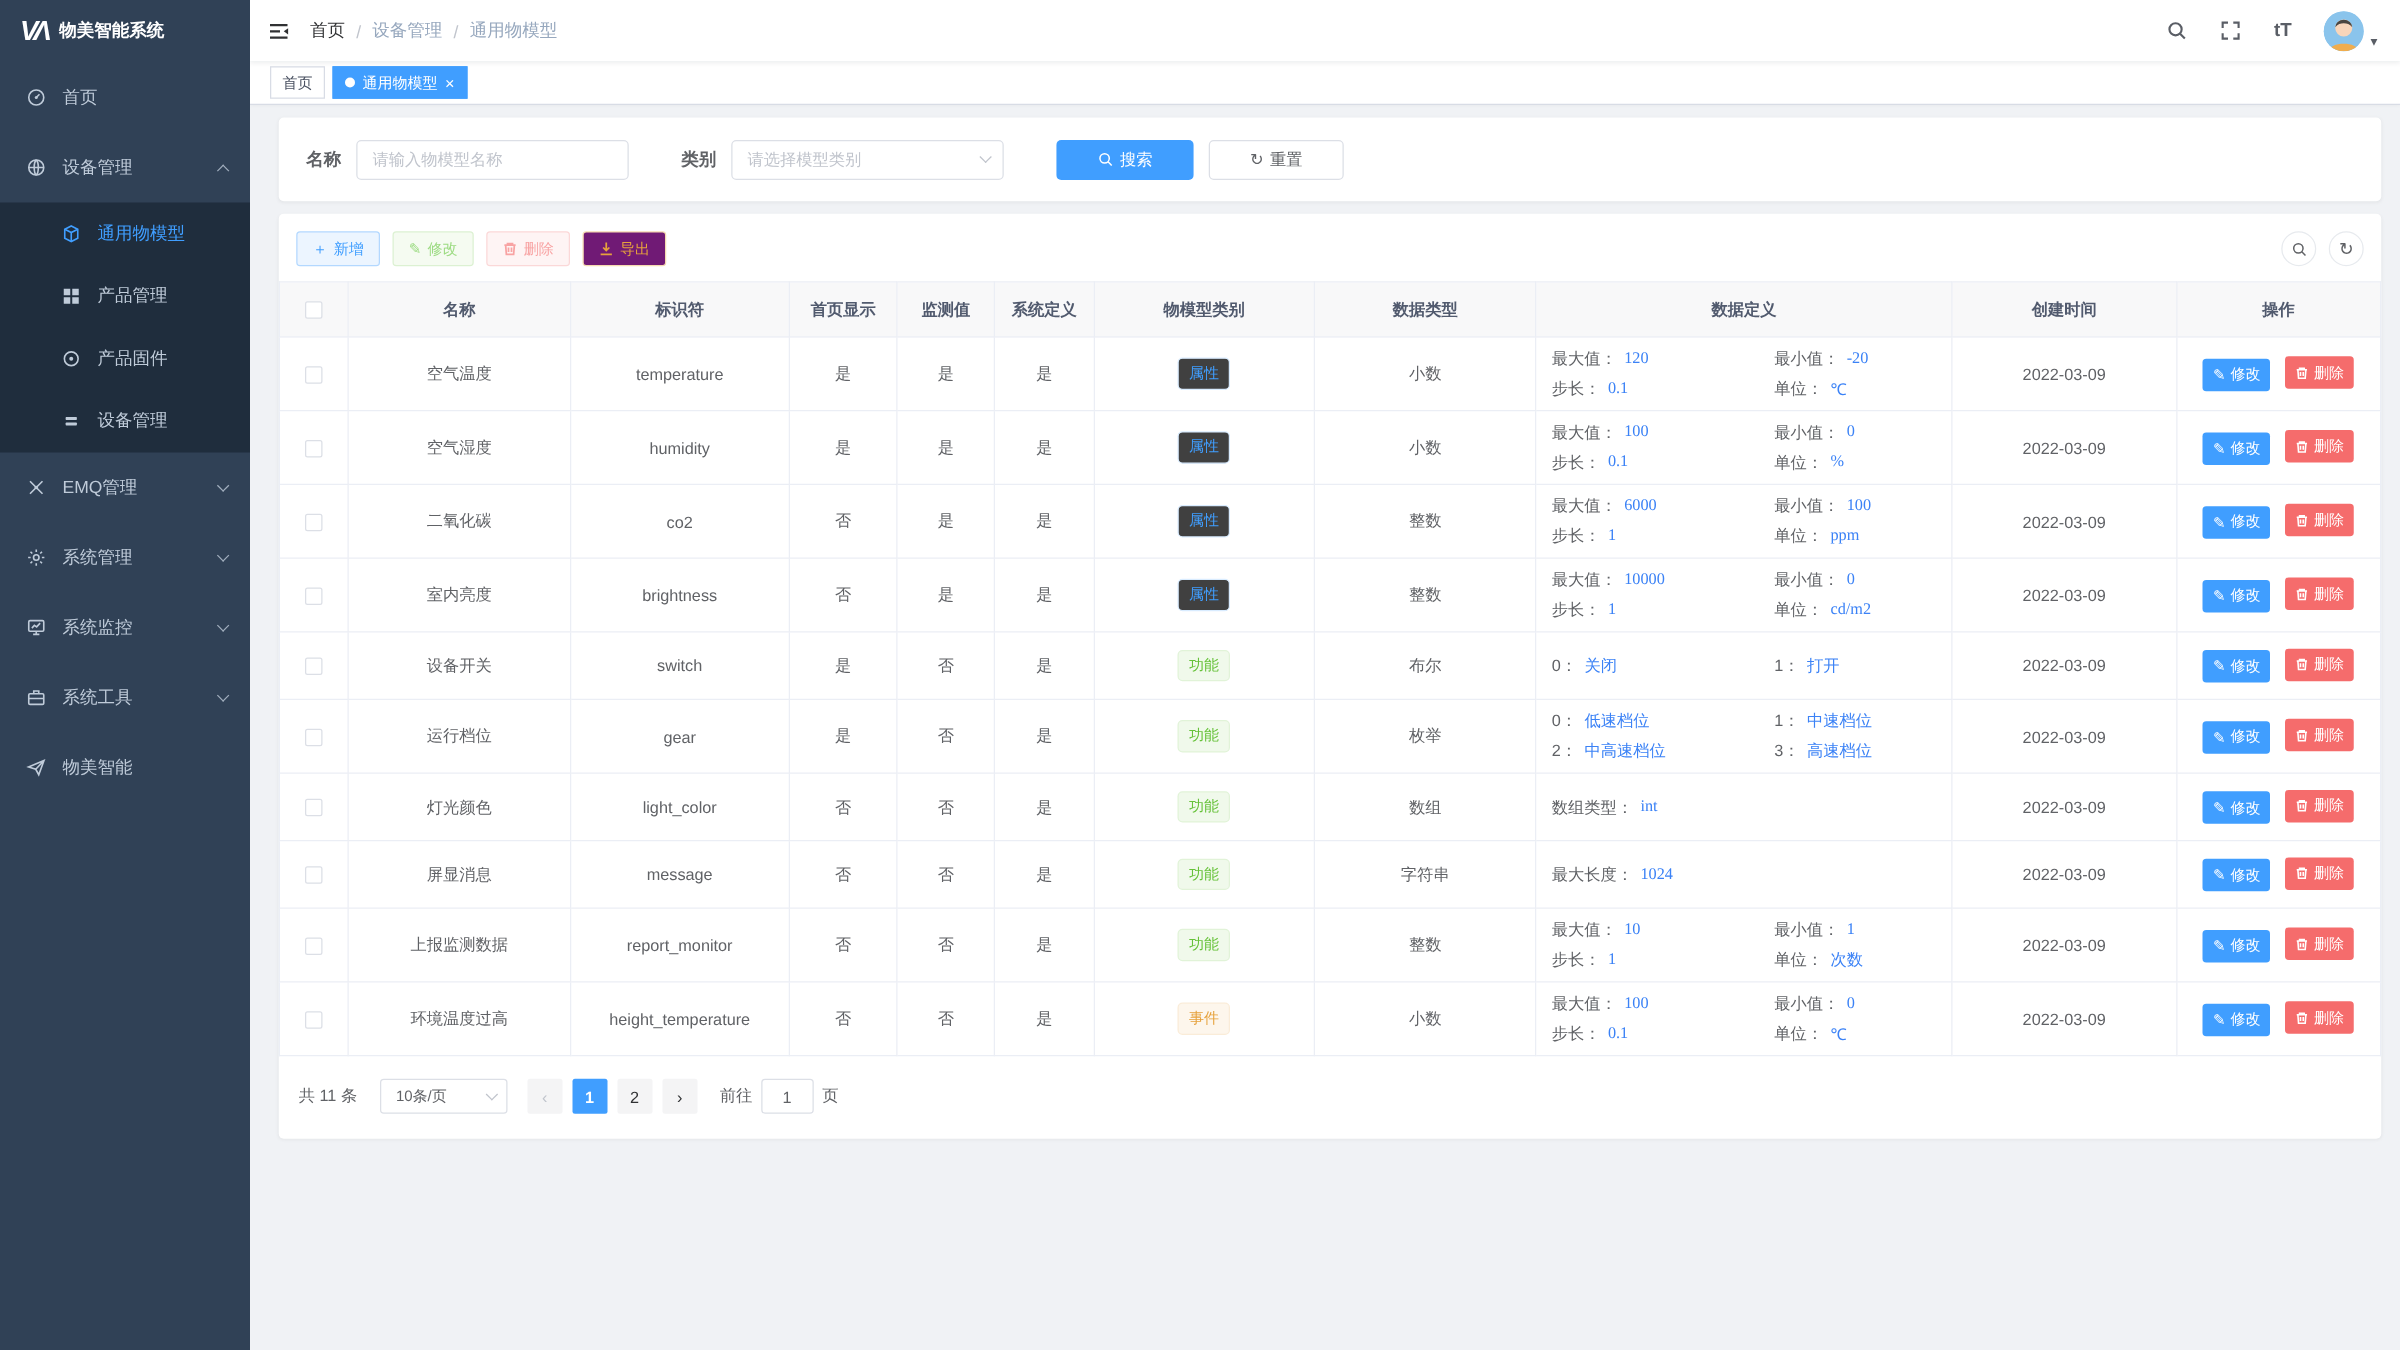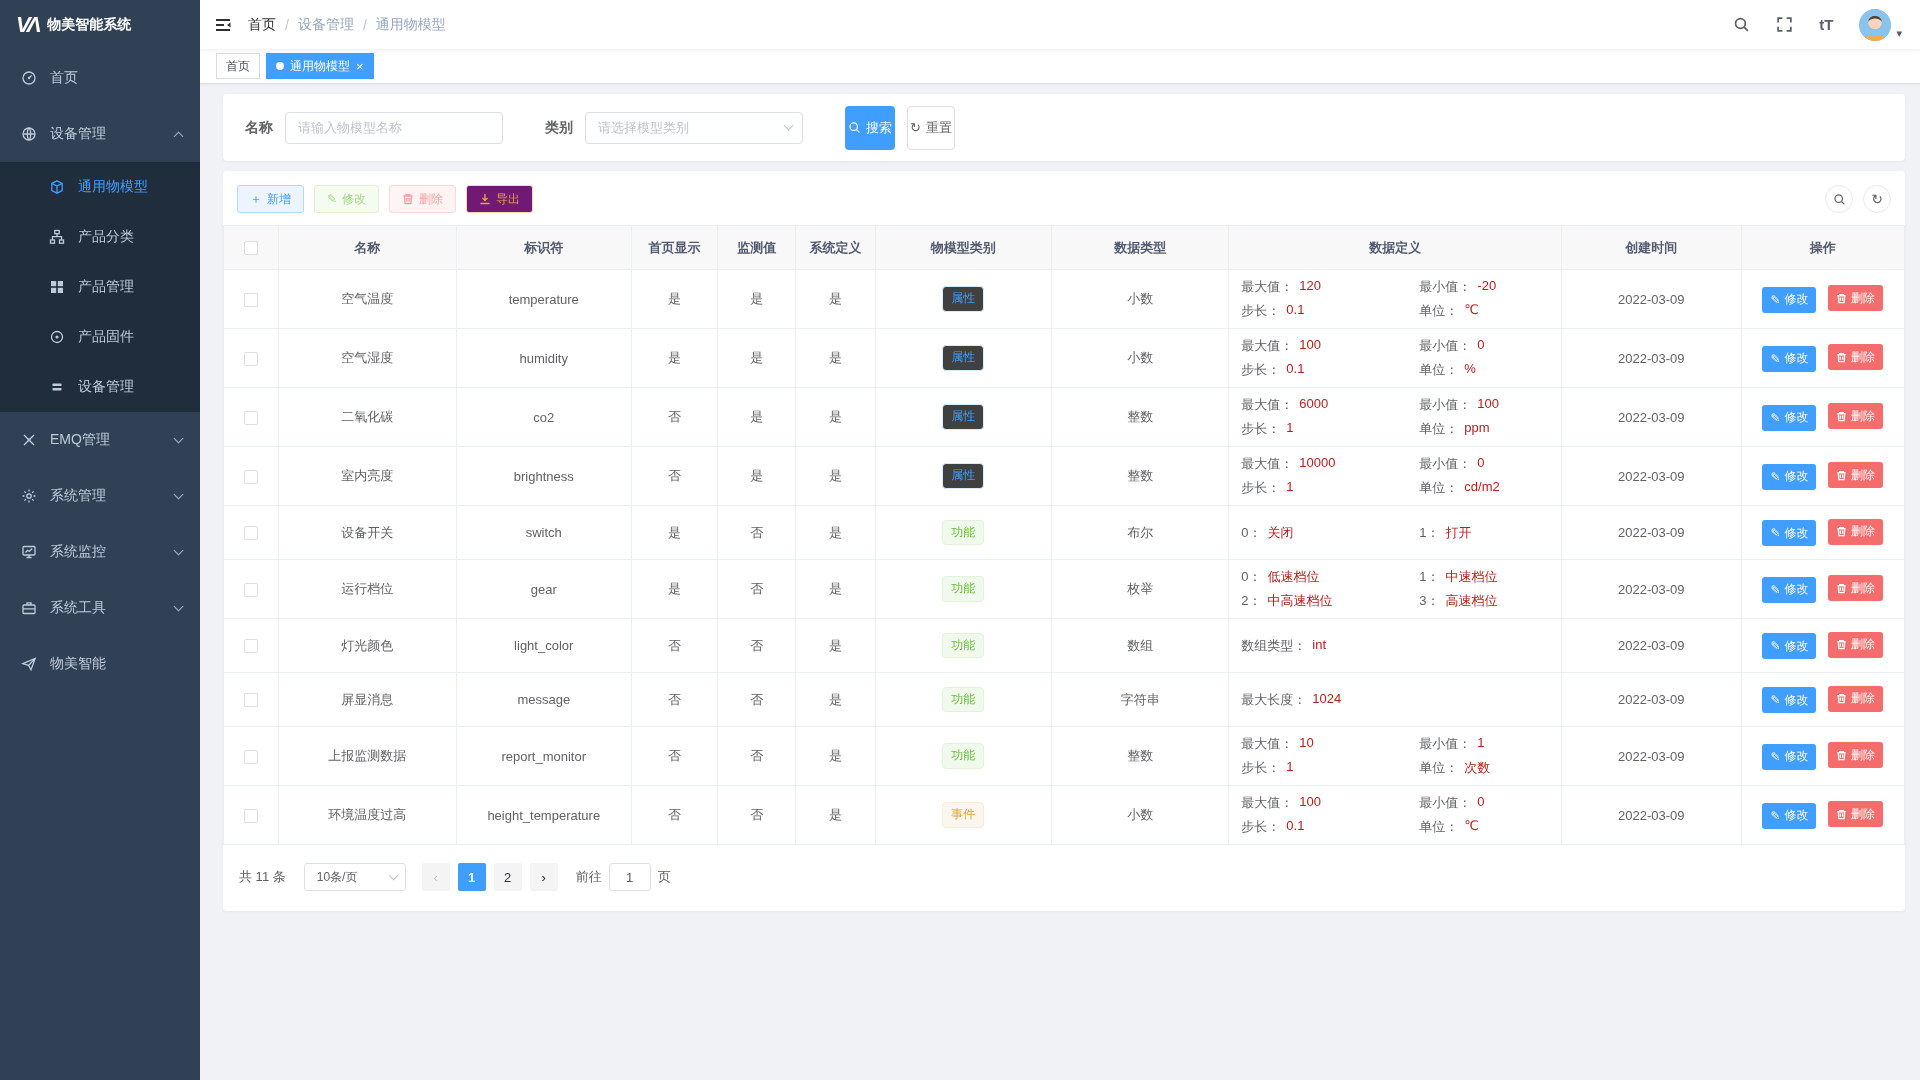--- a/index.html
+++ b/index.html
@@ -52,21 +52,21 @@
   .card { background:#fff; border-radius:4px; box-shadow:0 1px 3px rgba(0,0,0,.05); }
   .filter-card { height:67px; display:flex; align-items:center; padding:0 22px; margin-bottom:10px; }
   .f-group { display:flex; align-items:center; }
   .f-label { font-size:14px; font-weight:700; color:#606266; margin-right:12px; }
   .f-input,.f-select { width:218px; height:32px; border:1px solid #dcdfe6; border-radius:4px; font-size:13px; color:#606266; }
   .f-input { padding:0 12px; outline:none; }
   .f-input::placeholder { color:#c0c4cc; }
   .f-select { display:flex; align-items:center; justify-content:space-between; padding:0 10px 0 12px; color:#c0c4cc; cursor:pointer; }
   .f-select .chev { border-color:#c0c4cc; }
   .gap42 { margin-left:42px; }
-  .btn { height:44px; border-radius:4px; font-size:13px; padding:0 2px; display:inline-flex; align-items:center; gap:5px; border:1px solid transparent; cursor:pointer; background:#fff; }
+  .btn { height:32px; border-radius:4px; font-size:13px; padding:0 32px; display:inline-flex; align-items:center; gap:5px; border:1px solid transparent; cursor:pointer; background:#fff; }
   .btn-primary { background:#409eff; color:#fff; }
   .btn-default { border-color:#dcdfe6; color:#606266; }
   .btn svg { stroke:currentColor; fill:none; stroke-width:1.5; }
 
   .toolbar { display:flex; align-items:center; padding:14px 14px 12px; gap:10px; }
   .btn-sm { height:28px; padding:0 12px; font-size:12px; border-radius:3px; border:1px solid; display:inline-flex; align-items:center; gap:5px; cursor:pointer; }
   .btn-add    { color:#409eff; background:#ecf5ff; border-color:#b3d8ff; }
   .btn-edit-t { color:#9cdb82; background:#f5fbf1; border-color:#dcf1d2; }
   .btn-del-t  { color:#f8a3a3; background:#fef4f4; border-color:#fbd8d8; }
   .btn-exp    { color:#e6a23c; background:#701a75; border-color:#f5dab1; }
@@ -77,21 +77,21 @@
 
   
   table { width:100%; border-collapse:collapse; table-layout:fixed; font-size:13px; color:#606266; }
   th,td { border:1px solid #ebeef5; }
   th { background:#f8f8f9; color:#515a6e; font-weight:600; height:44px; }
   td { text-align:center; height:54px; padding:8px 4px; }
   td.defs { text-align:left; padding:8px 12px; }
   .def-grid { display:grid; grid-template-columns:168px auto; row-gap:6px; column-gap:10px; }
   .def-item { display:flex; gap:6px; white-space:nowrap; }
   .def-k { color:#606266; }
-  .def-v { color:#b91c1c; }
+  .def-v { color:#3b82f6;font-family:Liberation Serif, serif; }
   .cb { display:inline-block; width:14px; height:14px; border:1px solid #dcdfe6; border-radius:2px; background:#fff; cursor:pointer; vertical-align:middle; }
   .badge { display:inline-block; padding:5px 8px; font-size:12px; border-radius:4px; border:1px solid; line-height:1.1; }
   .badge-attr  { color:#409eff; background:#404040; border-color:#d9ecff; }
   .badge-func  { color:#67c23a; background:#f0f9eb; border-color:#e1f3d8; }
   .badge-event { color:#e6a23c; background:#fdf6ec; border-color:#faecd8; }
   .btn-mini { height:26px; padding:0 8px; border-radius:3px; font-size:12px; color:#fff; border:none; display:inline-flex; align-items:center; gap:4px; cursor:pointer; margin:0 4px; }
   .btn-mini svg { stroke:#fff; fill:none; stroke-width:1.4; }
   .row-edit { background:#409eff; }
   .row-del  { background:#f56c6c; }
 
@@ -139,31 +139,20 @@
 
   <div class="submenu">
     <div class="menu-item active">
       <span class="mi-icon">
         <svg width="16" height="16" viewBox="0 0 16 16">
             <path d="M8 1.8l5.2 2.6v7.2L8 14.2l-5.2-2.6V4.4z"></path>
             <path d="M2.8 4.4L8 7l5.2-2.6M8 7v7"></path>
           </svg>
       </span>
       <span>通用物模型</span>
-    </div>
-    <div class="menu-item">
-      <span class="mi-icon">
-        <svg width="16" height="16" viewBox="0 0 16 16">
-            <rect x="5.8" y="1.5" width="4.4" height="3.2"></rect>
-            <rect x="1.5" y="11" width="4" height="3.2"></rect>
-            <rect x="10.5" y="11" width="4" height="3.2"></rect>
-            <path d="M8 4.7v3M3.5 11V7.7h9V11"></path>
-          </svg>
-      </span>
-      <span>产品分类</span>
     </div>
     <div class="menu-item">
       <span class="mi-icon">
         <svg width="16" height="16" viewBox="0 0 16 16">
             <rect class="fill" x="2" y="2" width="5.2" height="5.2"></rect>
             <rect class="fill" x="8.8" y="2" width="5.2" height="5.2"></rect>
             <rect class="fill" x="2" y="8.8" width="5.2" height="5.2"></rect>
             <rect class="fill" x="8.8" y="8.8" width="5.2" height="5.2"></rect>
           </svg>
       </span>

